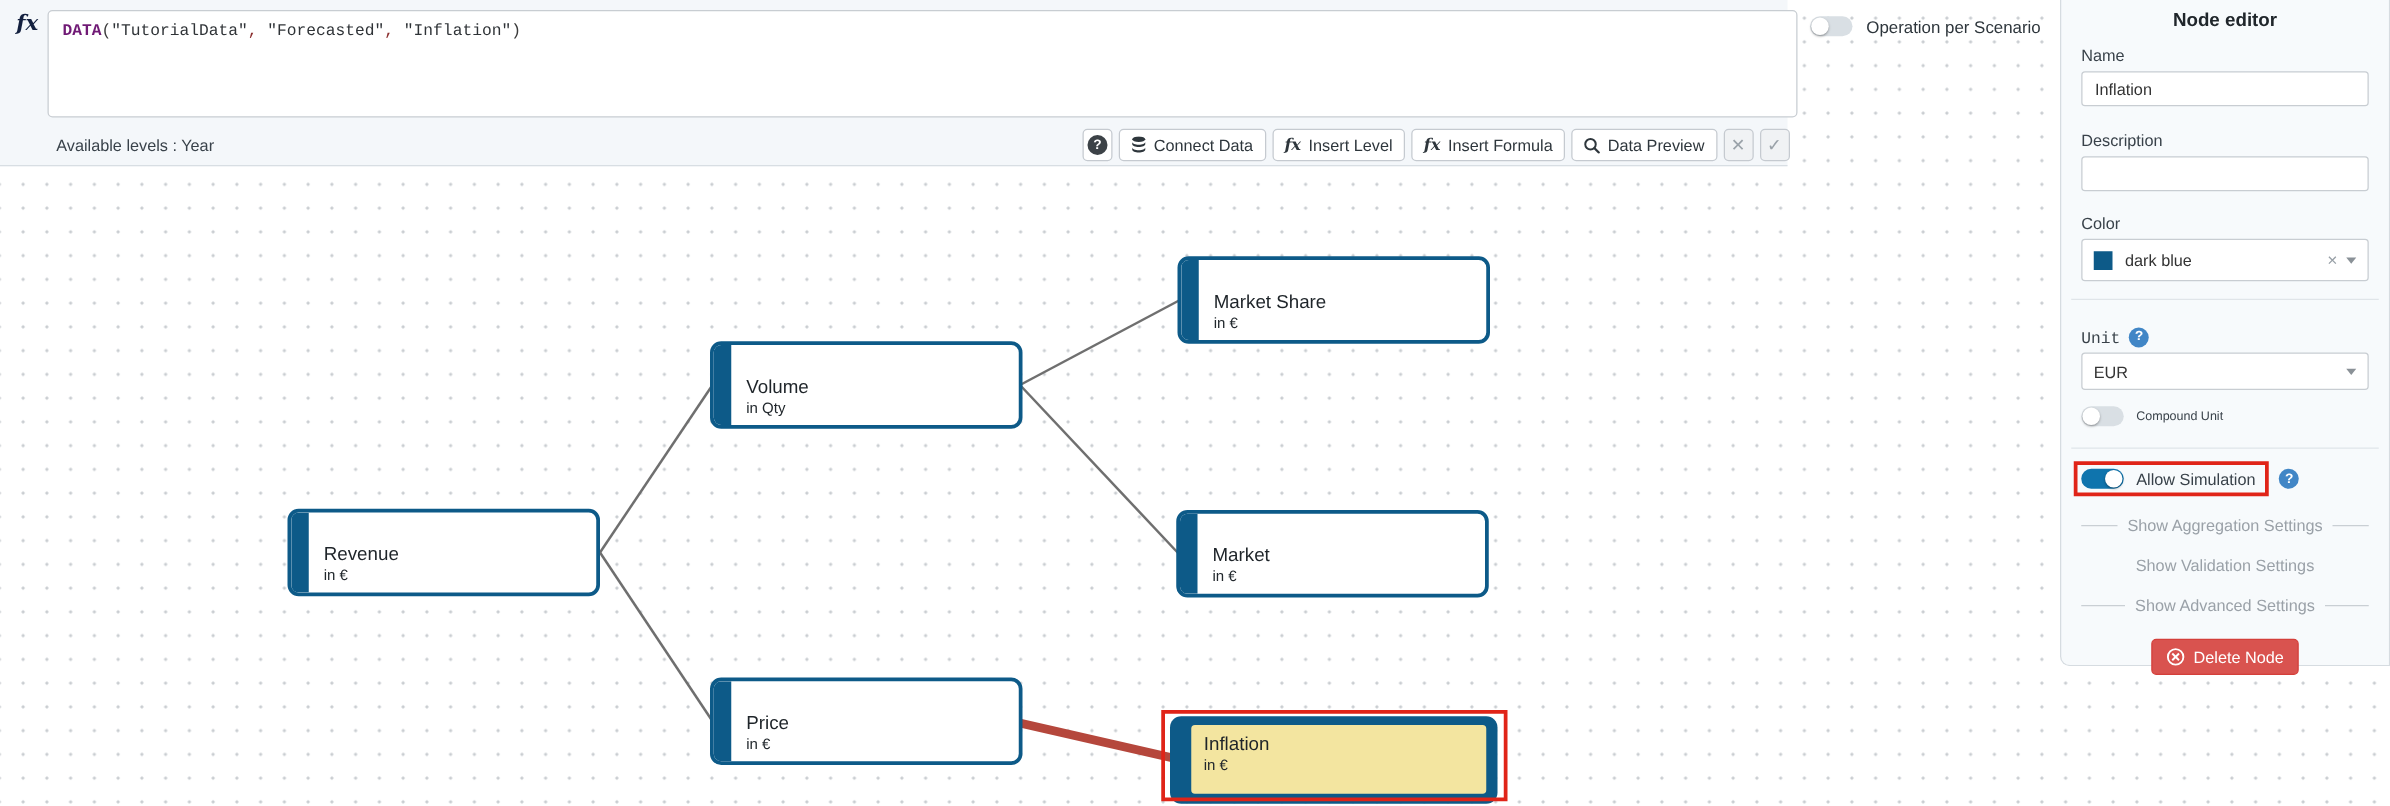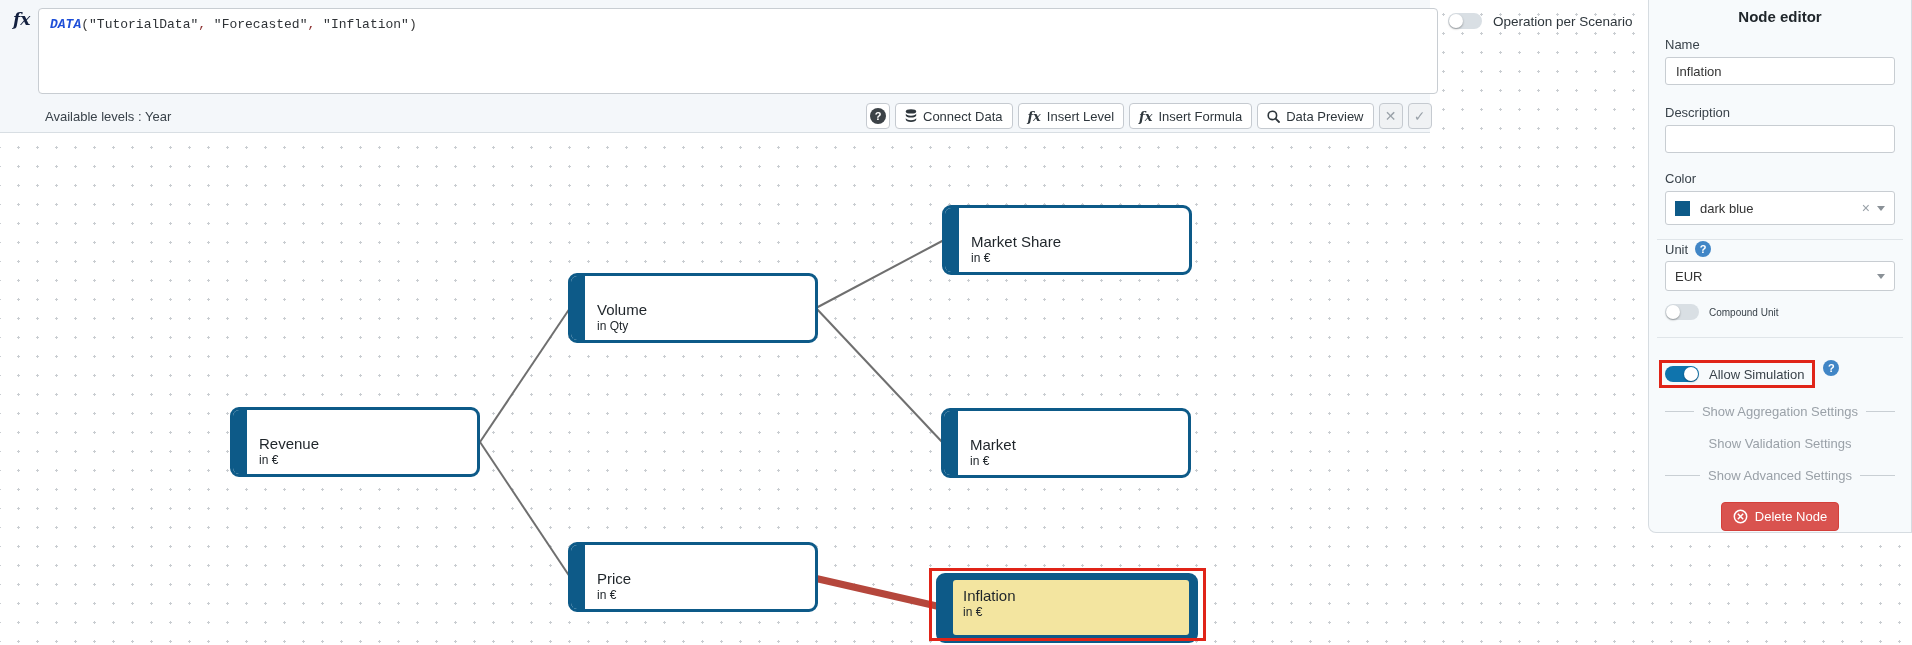--- a/index.html
+++ b/index.html
@@ -42,21 +42,21 @@
   }
   .fx-badge { position:absolute; left:13px; top:9px;
     font-family:"DejaVu Serif", serif; font-style:italic; font-weight:bold;
     font-size:17px; color:#13203f; }
   .formula-box {
     position:absolute; left:38px; top:8px; width:1400px; height:86px;
     background:#fff; border:1px solid #c8cdd2; border-radius:4px;
     padding:8px 11px; font-family:"Liberation Mono", monospace; font-size:13px;
     color:#333; cursor:text; white-space:pre;
   }
-  .formula-box .kw  { color:#1d4ed8; font-weight:bold; font-style:italic; }
+  .formula-box .kw  { color:#701a75; font-weight:bold; }
   .formula-box .par { color:#3a3a3a; }
   .formula-box .str { color:#2f3337; }
   .formula-box .com { color:#8c3030; }
 
   .ops-toggle { position:absolute; left:1448px; top:13px; display:flex; align-items:center; gap:11px; }
   .ops-toggle .lbl { font-size:13.5px; color:#2e363c; white-space:nowrap; }
 
   .toggle { width:34px; height:16px; border-radius:9px; background:#d9dfe4; position:relative; flex:none; cursor:pointer; }
   .toggle .knob { position:absolute; top:1px; left:1px; width:14px; height:14px; border-radius:50%; background:#fff; box-shadow:0 1px 2px rgba(0,0,0,.35); }
   .toggle.on { background:#0f74ad; }
@@ -97,21 +97,21 @@
   .color-select { height:34px; }
   .swatch { width:15px; height:15px; background:#0d5a88; flex:none; margin-right:10px; }
   .clear-x { margin-left:auto; color:#98a0a7; font-size:14px; }
   .unit-select { height:30px; margin-top:-1px; }
   .unit-select .caret { margin-left:auto; }
   .phr { border:none; border-top:1px solid #e0e5e9; margin:14px -8px 0; }
   .trow { display:flex; align-items:center; gap:10px; margin-top:13px; font-size:10px; color:#39424a; }
   .qmark-blue { width:16px; height:16px; border-radius:50%; background:#4186c6; color:#fff; flex:none;
     font-size:11px; font-weight:bold; display:inline-flex; align-items:center; justify-content:center; }
   .allow-row { display:flex; align-items:center; gap:8px; margin:10px -6px 0; }
-  .allow-box { display:inline-flex; align-items:center; gap:10px; border:3px solid #e02418; padding:3px 8px 3px 3px; font-size:13px; color:#39424a;margin-top:12px; }
+  .allow-box { display:inline-flex; align-items:center; gap:10px; border:3px solid #e02418; padding:3px 8px 3px 3px; font-size:13px; color:#39424a; }
   .sec-link { display:flex; align-items:center; gap:8px; color:#9aa1a8; font-size:13px; justify-content:center; cursor:pointer; }
   .sec-link .ln { flex:1; border-top:1px solid #c9cfd4; }
   .sec-link.noline .ln { border:none; }
   .mt14{margin-top:16px;} .mt16{margin-top:17px;}
   .delete-btn {
     display:flex; align-items:flex-end; gap:7px; margin:19px auto 0; width:max-content;
     background:#d9534f; border:1px solid #d43f3a; border-radius:4px; color:#fff;
     font-size:13px; padding:6px 11px; cursor:pointer;
   }
 </style>
@@ -239,21 +239,21 @@
   <div class="flabel" style="margin-top:18px;">Color</div>
   <div class="select color-select">
     <span class="swatch"></span>
     <span>dark blue</span>
     <span class="clear-x">×</span>
     <span class="caret"></span>
   </div>
 
   <hr class="phr">
 
-  <div class="flabel" style="margin-top:1px;">
+  <div class="flabel" style="margin-top:22px;font-family:Liberation Mono, monospace;">
     <span>Unit</span>
     <span class="qmark-blue">?</span>
   </div>
   <div class="select unit-select">
     <span>EUR</span>
     <span class="caret"></span>
   </div>
 
   <div class="trow">
     <div class="toggle">

